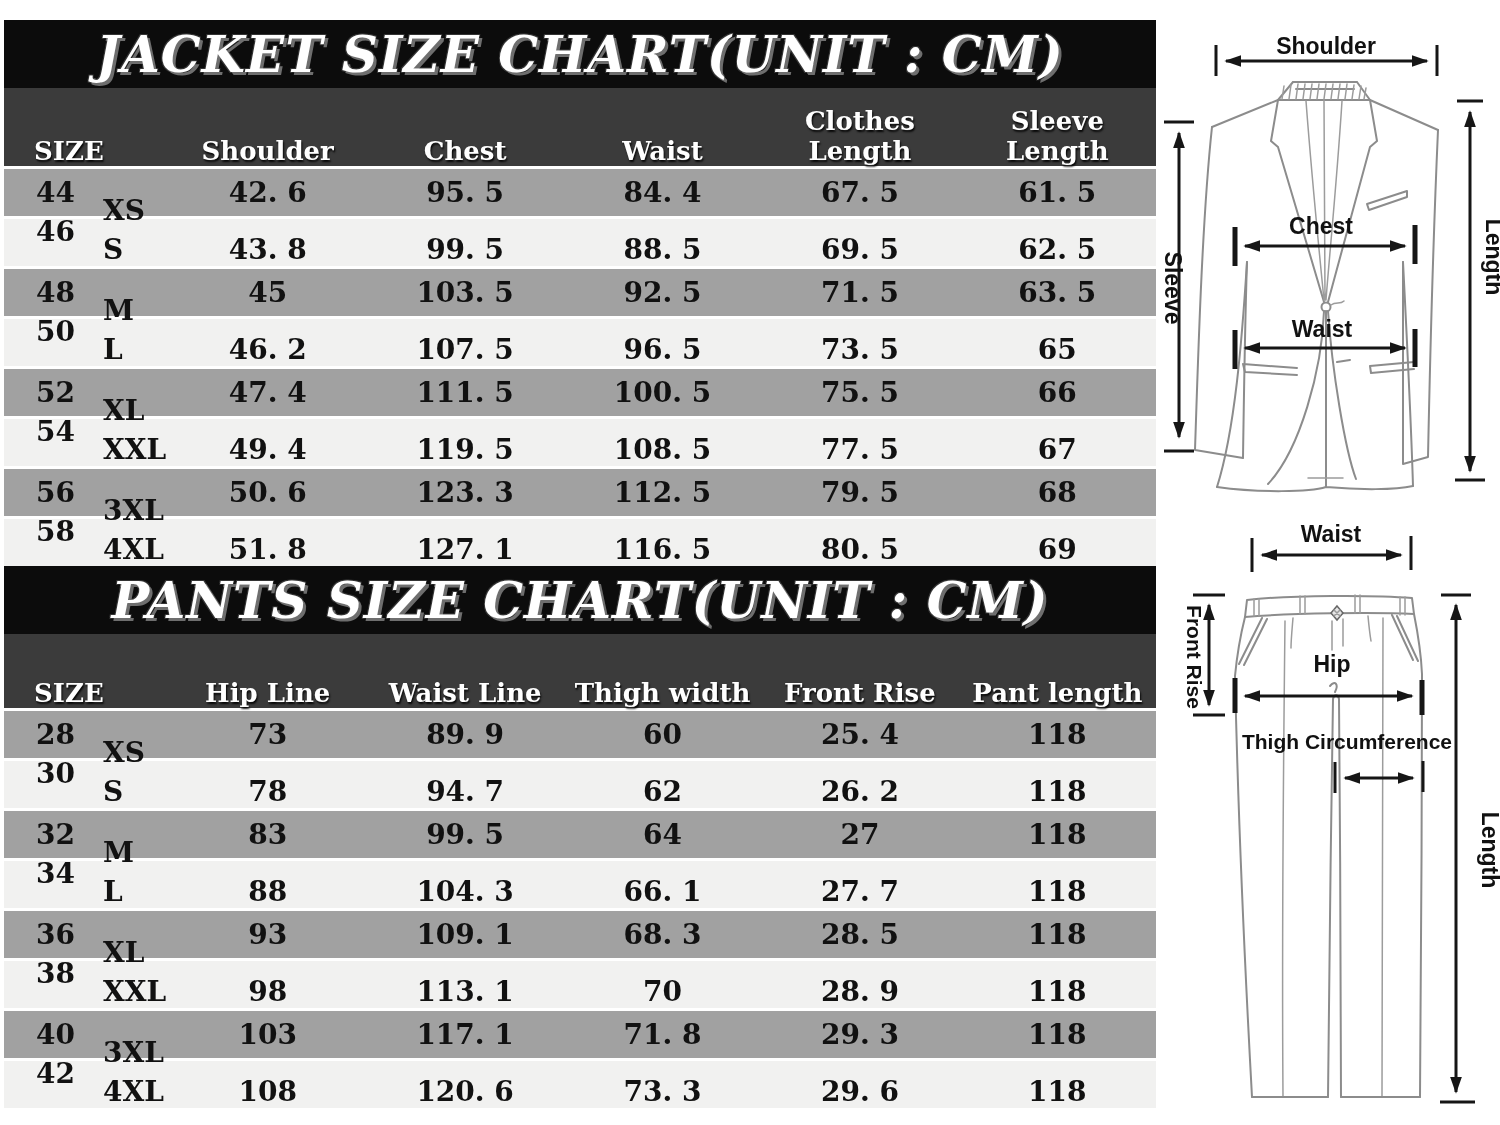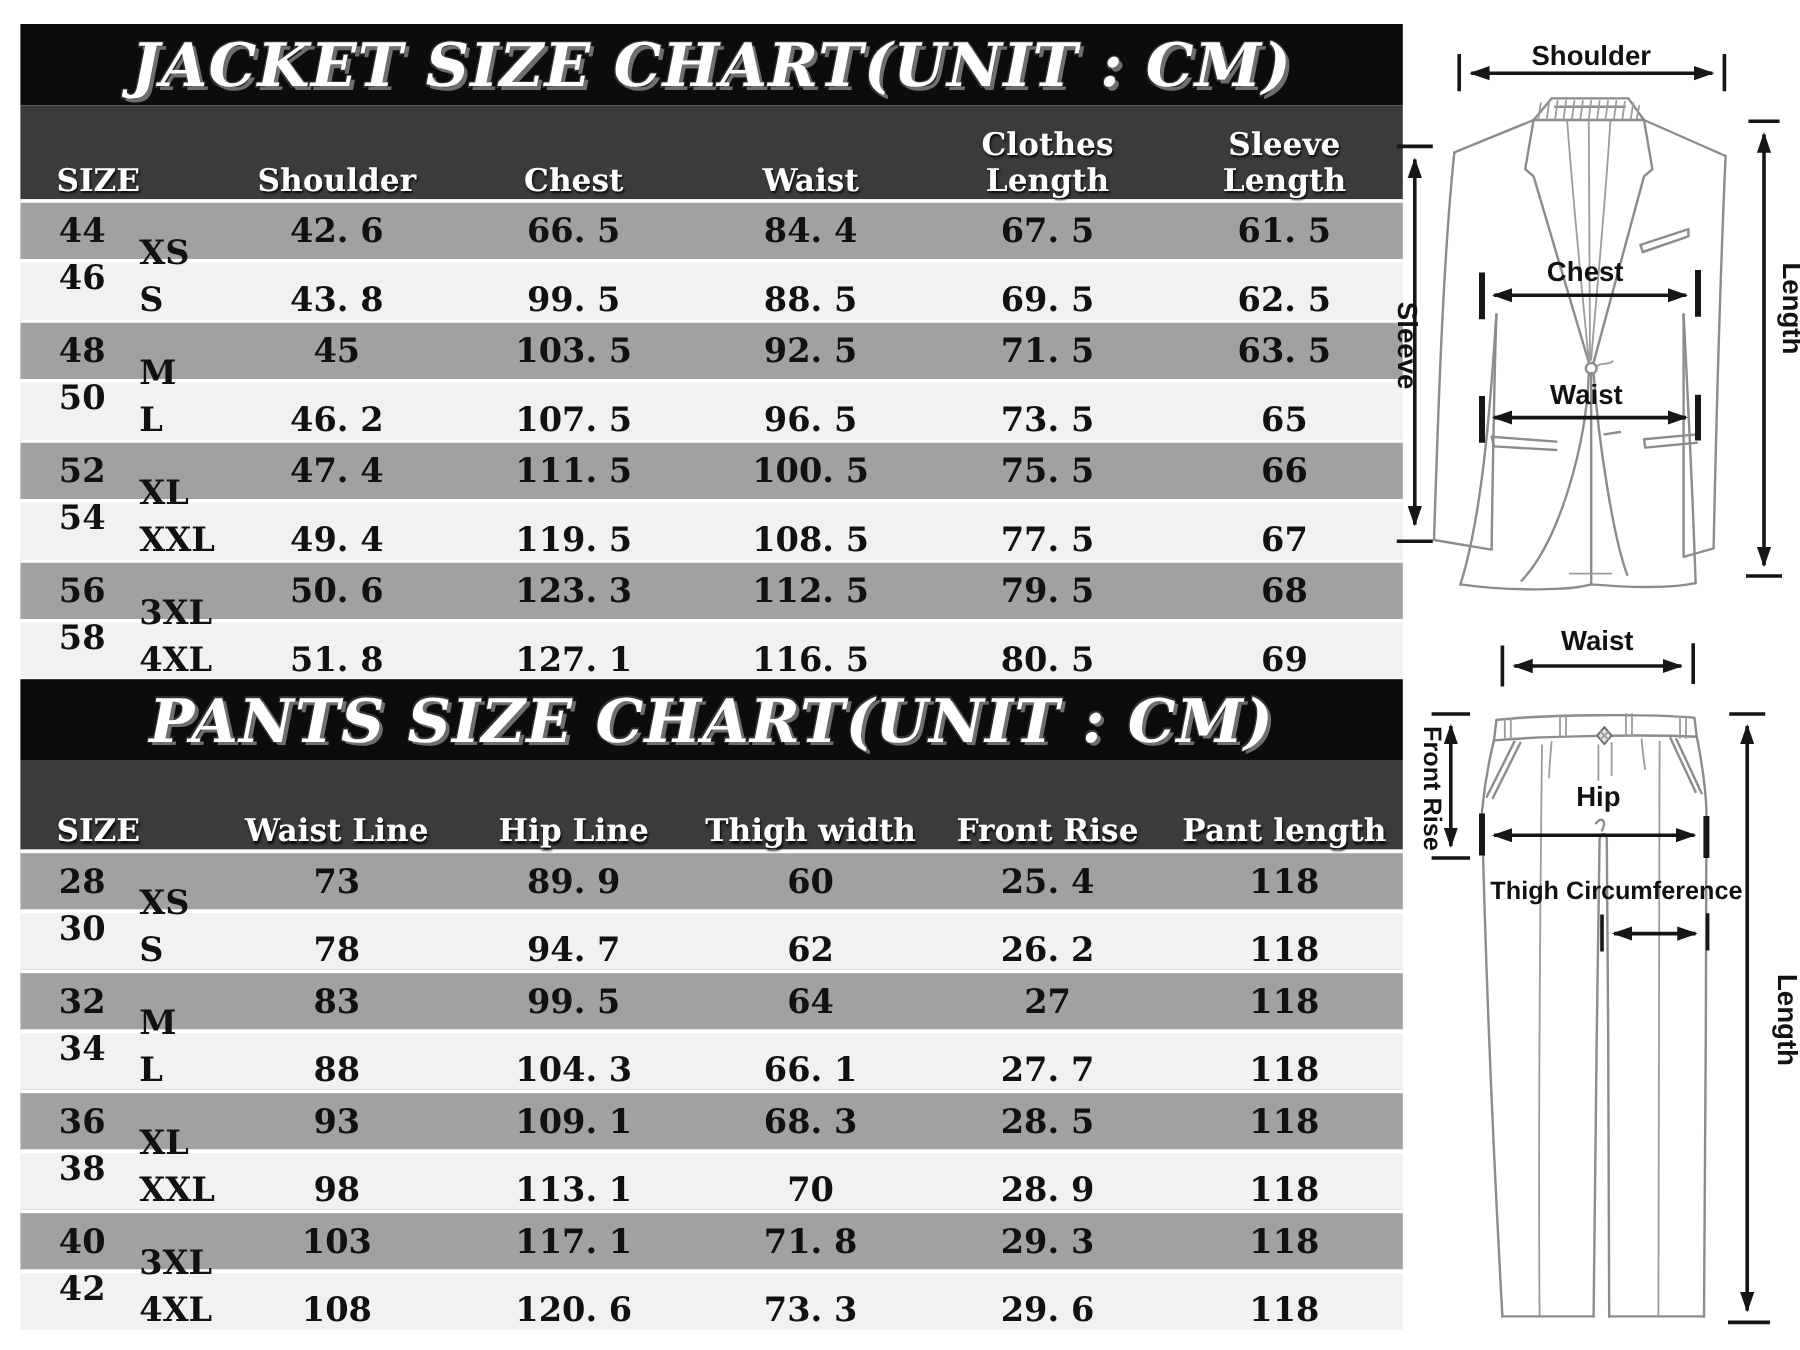--- a/index.html
+++ b/index.html
@@ -1,18 +1,18 @@
 <!DOCTYPE html>
 <html><head>
 <meta charset="utf-8">
 <style>
   html,body{margin:0;padding:0;}
   .stage{position:relative;width:1500px;height:1125px;background:#ffffff;overflow:hidden;
          font-family:"DejaVu Serif", serif;}
-  .tables{position:absolute;left:17px;top:20px;width:1152px;}
+  .tables{position:absolute;left:4px;top:20px;width:1152px;}
   .title-band{height:68px;background:#0c0c0c;display:flex;align-items:center;justify-content:center;}
   .title-text{color:#fff;font-family:"DejaVu Serif",serif;font-style:italic;font-weight:bold;
               font-size:50px;letter-spacing:1px;white-space:nowrap;
               text-shadow:3px 3px 0 #6e6e6e,1px 1px 0 #222,-1px -1px 0 #333,1px -1px 0 #333,-1px 1px 0 #333;}
   .head-row{background:#3b3b3b;display:flex;align-items:stretch;}
   .head-row.jacket{height:78px;}
   .head-row.pants{height:74px;}
   .th{flex:1;display:flex;flex-direction:column;align-items:center;justify-content:flex-end;
       color:#fff;font-weight:bold;font-size:26px;line-height:30px;
       text-shadow:1px 2px 2px rgba(0,0,0,0.9);}
@@ -64,21 +64,21 @@
             <span>Length</span>
           </div>
         <div class="th">
             <span>Sleeve</span>
             <span>Length</span>
           </div>
       </div>
       <div class="tr gray">
         <div class="td size-col"><span>44</span><span class="fit">XS</span></div>
         <div class="td">42. 6</div>
-        <div class="td">66. 5</div>
+        <div class="td">95. 5</div>
         <div class="td">84. 4</div>
         <div class="td">67. 5</div>
         <div class="td">61. 5</div>
       </div>
       <div class="tr light">
         <div class="td size-col"><span>46</span><span class="fit">S</span></div>
         <div class="td">43. 8</div>
         <div class="td">99. 5</div>
         <div class="td">88. 5</div>
         <div class="td">69. 5</div>
@@ -136,24 +136,24 @@
 
     <section>
       <div class="title-band">
         <div class="title-text">PANTS SIZE CHART(UNIT : CM)</div>
       </div>
       <div class="head-row pants">
         <div class="th size-col">
             <span>SIZE</span>
           </div>
         <div class="th">
+            <span>Hip Line</span>
+          </div>
+        <div class="th">
             <span>Waist Line</span>
-          </div>
-        <div class="th">
-            <span>Hip Line</span>
           </div>
         <div class="th">
             <span>Thigh width</span>
           </div>
         <div class="th">
             <span>Front Rise</span>
           </div>
         <div class="th">
             <span>Pant length</span>
           </div>

